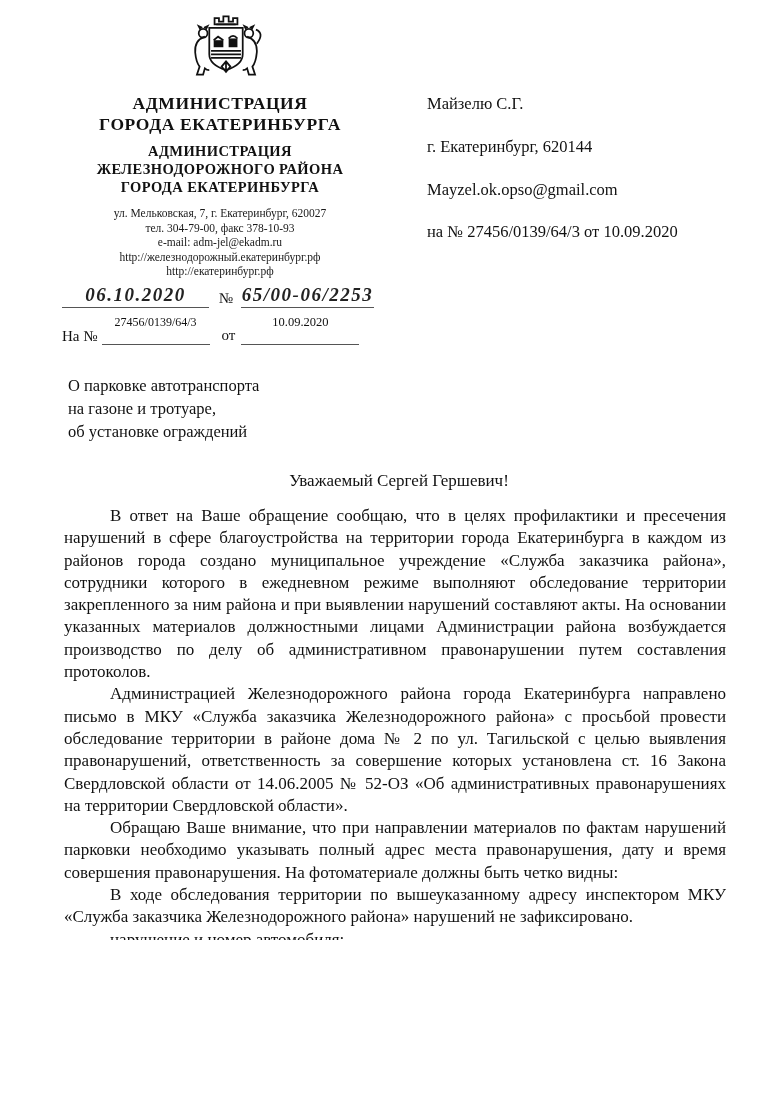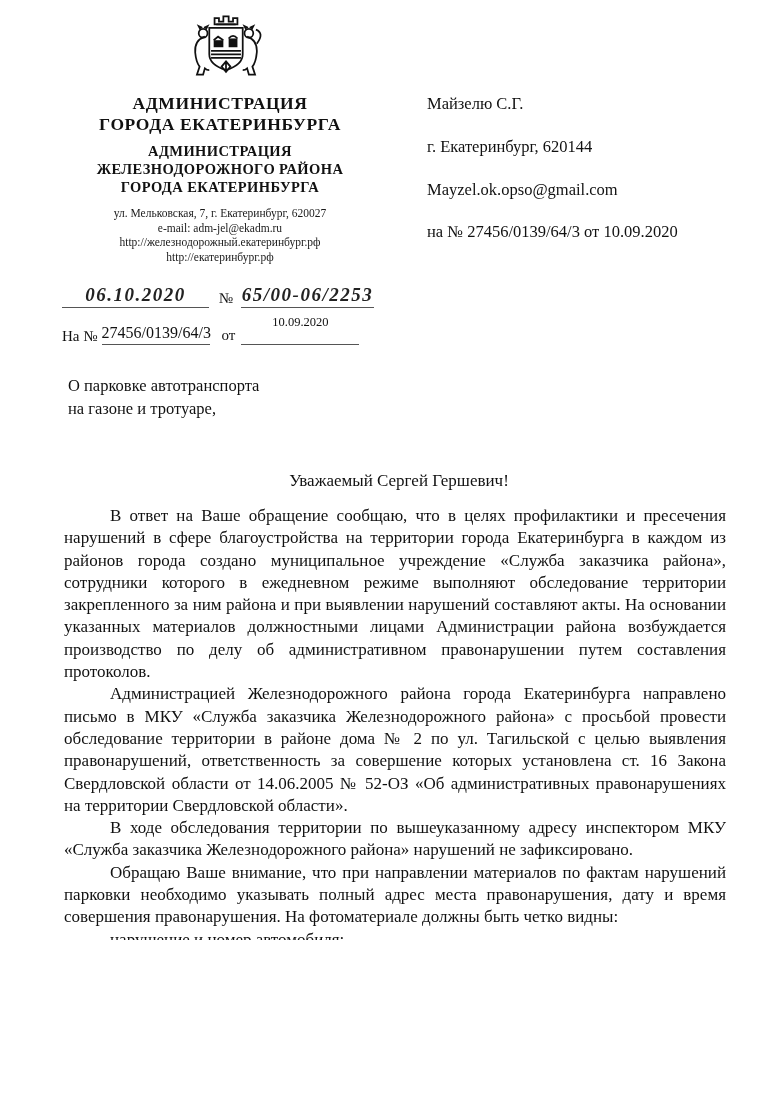--- a/index.html
+++ b/index.html
@@ -17,21 +17,21 @@
   
   .reg{position:absolute;left:62px;top:284px;width:312px;font-size:15px;}
   .reg-row1{display:flex;align-items:flex-end;}
   .hw{font-style:italic;font-weight:bold;font-size:19px;letter-spacing:1.5px;color:#222;
       transform:skewX(-12deg) rotate(-2deg);transform-origin:left bottom;white-space:nowrap;}
   .uline{border-bottom:1.5px solid #555;text-align:center;}
   .reg-date{width:148px;padding-bottom:1px;}
   .reg-nolabel{margin:0 8px 1px 10px;}
   .reg-num{width:134px;padding-bottom:1px;}
   .reg-row2{display:flex;align-items:flex-end;margin-top:7px;}
-  .ref-num{font-size:16px;width:108px;padding-bottom:2px;margin-left:4px;}
+  .ref-num{font-size:12px;width:108px;padding-bottom:14px;margin-left:4px;}
   .ot{margin:0 6px 1px 12px;}
   .ref-date{font-size:12.5px;width:118px;padding-bottom:14px;}
   
   .subject{position:absolute;left:68px;top:374px;font-size:16.5px;line-height:23px;}
   
   .recipient{position:absolute;left:427px;top:92px;width:340px;font-size:16.5px;line-height:23px;}
   .rec-address{margin-top:20px;}
   .rec-email{margin-top:20px;}
   .rec-ref{margin-top:19px;}
   
@@ -82,20 +82,21 @@
   <div class="org">
     <div class="org-main">АДМИНИСТРАЦИЯ</div>
     <div class="org-main">ГОРОДА  ЕКАТЕРИНБУРГА</div>
     <div class="org-sub">
       <div>АДМИНИСТРАЦИЯ</div>
       <div>ЖЕЛЕЗНОДОРОЖНОГО РАЙОНА</div>
       <div>ГОРОДА  ЕКАТЕРИНБУРГА</div>
     </div>
     <div class="contact">
       <div>ул. Мельковская, 7, г. Екатеринбург, 620027</div>
+      <div>тел. 304-79-00, факс 378-10-93</div>
       <div>e-mail: adm-jel@ekadm.ru</div>
       <div>http://железнодорожный.екатеринбург.рф</div>
       <div>http://екатеринбург.рф</div>
     </div>
   </div>
 
   <div class="reg">
     <div class="reg-row1">
       <div class="uline reg-date">
         <span class="hw">06.10.2020</span>
@@ -109,40 +110,41 @@
       <span>На №</span>
       <span class="uline ref-num">27456/0139/64/3</span>
       <span class="ot">от</span>
       <span class="uline ref-date">10.09.2020</span>
     </div>
   </div>
 
   <div class="subject">
     <div>О парковке автотранспорта</div>
     <div>на газоне и тротуаре,</div>
+    <div>об установке ограждений</div>
   </div>
 
   <div class="recipient">
     <div>Майзелю С.Г.</div>
     <div class="rec-address">
       <div>г. Екатеринбург, 620144</div>
     </div>
     <div class="rec-email">Mayzel.ok.opso@gmail.com</div>
     <div class="rec-ref">
       <div>на № 27456/0139/64/3 от 10.09.2020</div>
     </div>
   </div>
 
   <div class="salutation">Уважаемый Сергей Гершевич!</div>
 
   <div class="body-text">
     <p>В ответ на Ваше обращение сообщаю, что в целях профилактики и пресечения нарушений в сфере благоустройства на территории города Екатеринбурга в каждом из районов города создано муниципальное учреждение «Служба заказчика района», сотрудники которого в ежедневном режиме выполняют обследование территории закрепленного за ним района и при выявлении нарушений составляют акты. На основании указанных материалов должностными лицами Администрации района возбуждается производство по делу об административном правонарушении путем составления протоколов.</p>
     <p>Администрацией Железнодорожного района города Екатеринбурга направлено письмо в МКУ «Служба заказчика Железнодорожного района» с просьбой провести обследование территории в районе дома № 2 по ул. Тагильской с целью выявления правонарушений, ответственность за совершение которых установлена ст. 16 Закона Свердловской области от 14.06.2005 № 52-ОЗ «Об административных правонарушениях на территории Свердловской области».</p>
+    <p>Обращаю Ваше внимание, что при направлении материалов по фактам нарушений парковки необходимо указывать полный адрес места правонарушения, дату и время совершения правонарушения. На фотоматериале должны быть четко видны:</p>
     <p>В ходе обследования территории по вышеуказанному адресу инспектором МКУ «Служба заказчика Железнодорожного района» нарушений не зафиксировано.</p>
-    <p>Обращаю Ваше внимание, что при направлении материалов по фактам нарушений парковки необходимо указывать полный адрес места правонарушения, дату и время совершения правонарушения. На фотоматериале должны быть четко видны:</p>
     <p>нарушение и номер автомобиля;</p>
   </div>
 
   <div class="barcode">
     <svg id="bc-svg" viewBox="0 0 206 44" width="206" height="44">
         <rect x="0" y="0" width="14" height="44" fill="#000"></rect>
         <rect x="17" y="0" width="2" height="44" fill="#000"></rect>
         <rect x="21" y="0" width="2" height="44" fill="#000"></rect>
         <rect x="25" y="0" width="3" height="44" fill="#000"></rect>
         <rect x="168" y="0" width="10" height="44" fill="#000"></rect>

